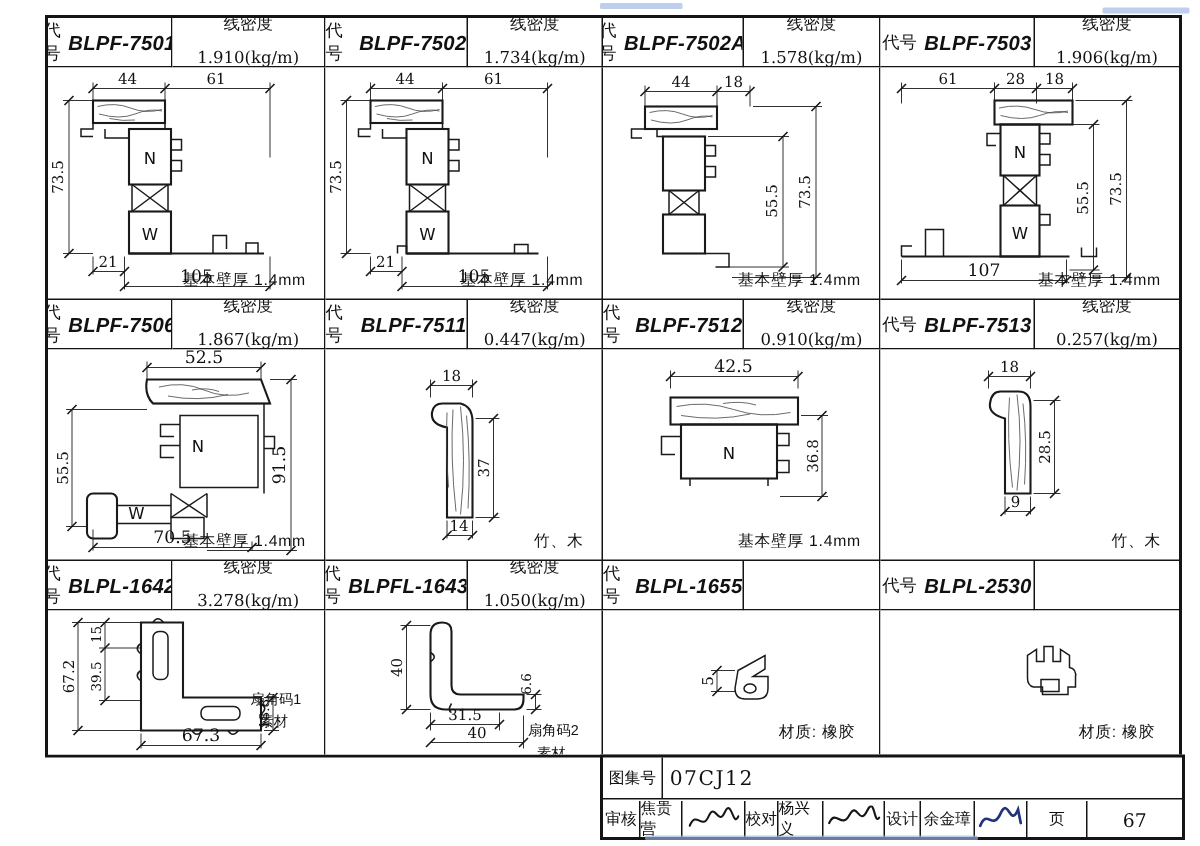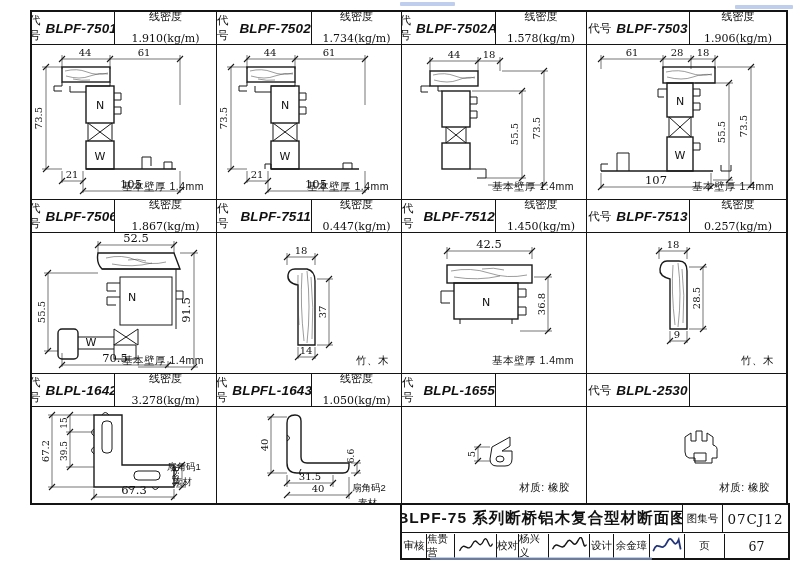--- a/index.html
+++ b/index.html
@@ -216,21 +216,21 @@
     <div class="hc den" style="left:280px;top:188px;width:90px;height:33px">
       <span>线密度</span>
       <span class="v">0.447(kg/m)</span>
     </div>
     <div class="hc" style="left:370px;top:188px;width:94px;height:33px">
       <span class="lab">代号</span>
       <span class="code">BLPF-7512</span>
     </div>
     <div class="hc den" style="left:464px;top:188px;width:91px;height:33px">
       <span>线密度</span>
-      <span class="v">1.450(kg/m)</span>
+      <span class="v">0.910(kg/m)</span>
     </div>
     <div class="hc" style="left:555px;top:188px;width:103px;height:33px">
       <span class="lab">代号</span>
       <span class="code">BLPF-7513</span>
     </div>
     <div class="hc den noR" style="left:658px;top:188px;width:96px;height:33px">
       <span>线密度</span>
       <span class="v">0.257(kg/m)</span>
     </div>
 
@@ -404,23 +404,20 @@
         <path class="p2" d="M98,38 v-8 l6,-4 v8 h5 v-10 h6 v10 h5 v-8 l6,4 v8 q5,1 4,7 v6 h-5 v5 h-17 v-5 h-6 q-4,-1 -4,-6 z"></path>
         <path class="p2" d="M107,46 h12 v8 h-12 z"></path>
       </svg>
       <div class="note" style="right:16px;bottom:8px">材质: 橡胶</div>
     </div>
 
   </div>
 
   <div class="tblock">
     <div class="trow trowA">
-      <div class="tcell" style="width:281px">
-        <span class="ttl">BLPF-75 系列断桥铝木复合型材断面图</span>
-      </div>
       <div class="tcell" style="width:40px">
         <span class="tlab">图集号</span>
       </div>
       <div class="tcell" style="width:65px">
         <span class="tnum">07CJ12</span>
       </div>
     </div>
     <div class="trow trowB">
       <div class="tcell" style="width:25px">
           <span class="tlab">审核</span>

